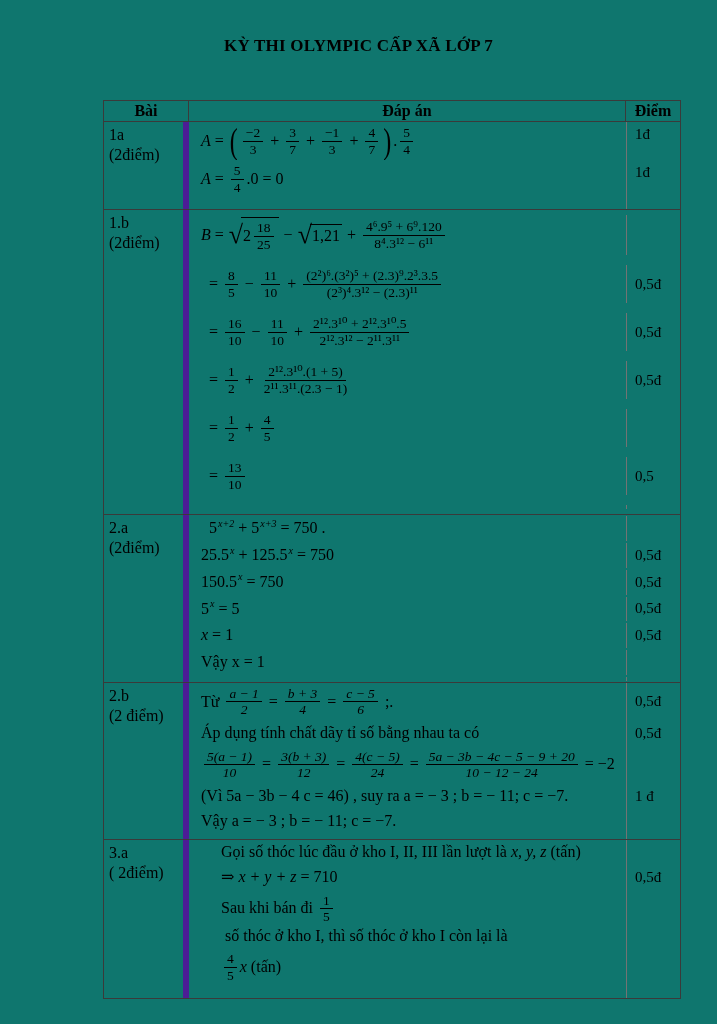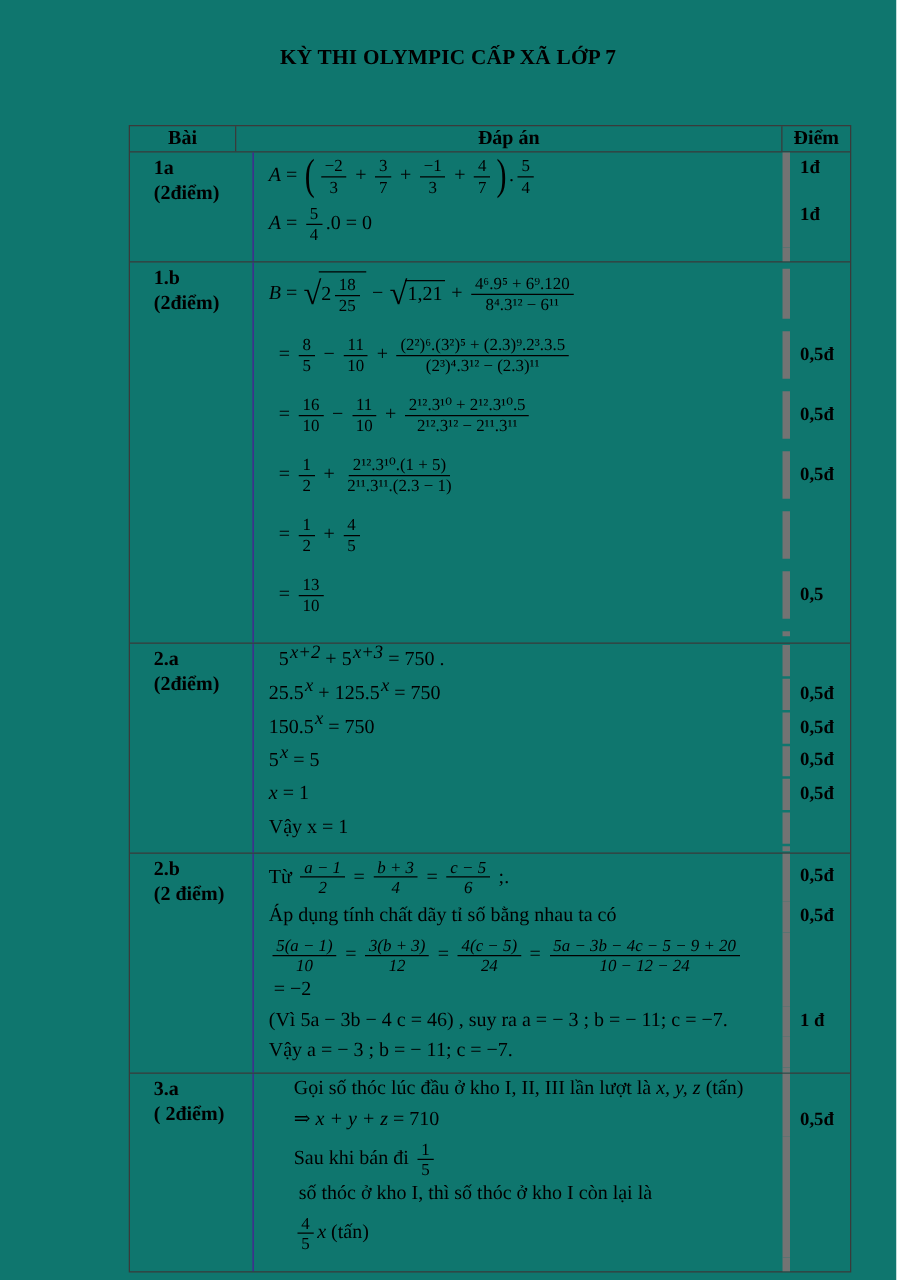--- a/index.html
+++ b/index.html
@@ -23,33 +23,33 @@
     border:1px solid #3a3a3a;box-sizing:border-box;
     font-size:16px;
   }
   .thead{display:flex;border-bottom:1px solid #3a3a3a;font-weight:bold;text-align:center;}
   .h-bai{width:85px;border-right:1px solid #3a3a3a;box-sizing:border-box;padding:1px 0;}
   .h-dapan{flex:1;border-right:1px solid #3a3a3a;box-sizing:border-box;padding:1px 0;}
   .h-diem{width:54px;box-sizing:border-box;padding:1px 0;}
   .tbody .row{display:flex;align-items:stretch;border-bottom:1px solid #3a3a3a;}
   .tbody .row:last-child{border-bottom:none;gap:20px;}
   .bai-cell{
-    width:85px;border-right:1px solid #4c1d95;box-sizing:border-box;
-    padding:3px 3px 3px 5px;font-weight:bold;line-height:1.25;margin-left:14px;
+    width:85px;border-right:6px solid #4c1d95;box-sizing:border-box;
+    padding:3px 3px 3px 5px;font-weight:normal;line-height:1.25;
   }
   .lines{flex:1;display:flex;flex-direction:column;}
   .line{display:flex;align-items:stretch;}
   .line.filler{flex:1;}
   .dapan{
     flex:1;display:flex;align-items:center;flex-wrap:wrap;
     padding:2px 4px 2px 12px;box-sizing:border-box;line-height:1.3;
   }
   .diem{
-    width:54px;border-left:6px solid #737373;box-sizing:border-box;
-    display:flex;align-items:center;padding-left:8px;font-size:15px;font-weight:bold;
+    width:54px;border-left:1px solid #737373;box-sizing:border-box;
+    display:flex;align-items:center;padding-left:8px;font-size:15px;
   }
   
   .tbody .row:nth-child(1){min-height:87px;}
   .tbody .row:nth-child(2){min-height:302px;}
   .tbody .row:nth-child(3){min-height:131px;}
   .tbody .row:nth-child(4){min-height:156px;}
   .tbody .row:nth-child(5){min-height:158px;}
   .tbody .row:nth-child(2) .line{padding:5px 0;}
   .tbody .row:nth-child(3) .line{padding:1px 0;}
   .tbody .row:nth-child(1) .diem{align-items:flex-start;padding-top:4px;}
@@ -65,21 +65,21 @@
   .sqrt{display:inline-flex;align-items:center;margin:0 1px;}
   .sqrt .rad{font-size:26px;line-height:0.9;margin-right:-2px;font-weight:400;}
   .sqrt .radicand{
     display:inline-flex;align-items:center;border-top:1px solid #000;
     padding:1px 2px 0 2px;
   }
   .bigp{
     display:inline-block;font-size:150%;transform:scaleY(1.45);
     line-height:1;margin:0 2px;font-weight:400;
   }
-  .msup{font-size:15px;vertical-align:super;font-style:italic;line-height:0;margin-left:1px;margin-top:35px;}
+  .msup{font-size:10px;vertical-align:super;font-style:italic;line-height:0;margin-left:1px;margin-top:35px;}
 </style>
 </head>
 <body>
 
 <div class="page">
   <div class="doc-title">KỲ THI OLYMPIC CẤP XÃ LỚP 7</div>
 
   <div class="table">
     <div class="thead">
       <div class="h-bai">Bài</div>

